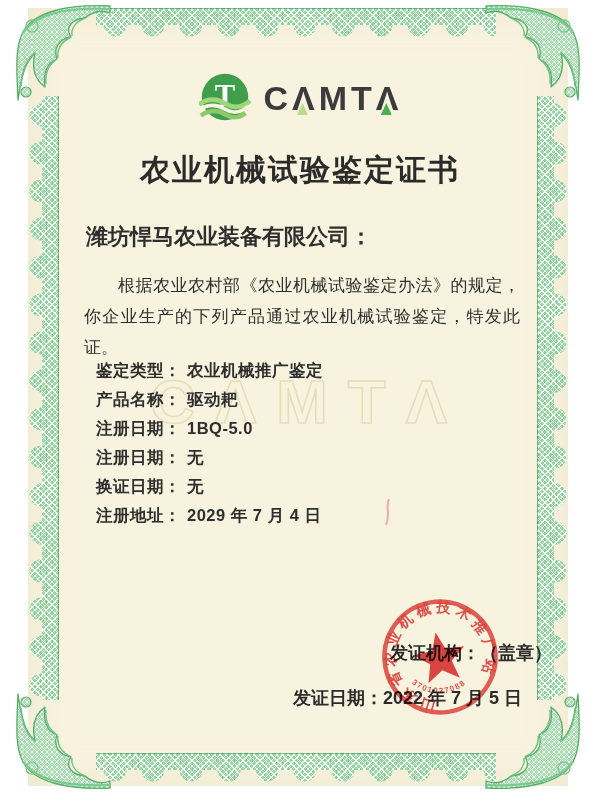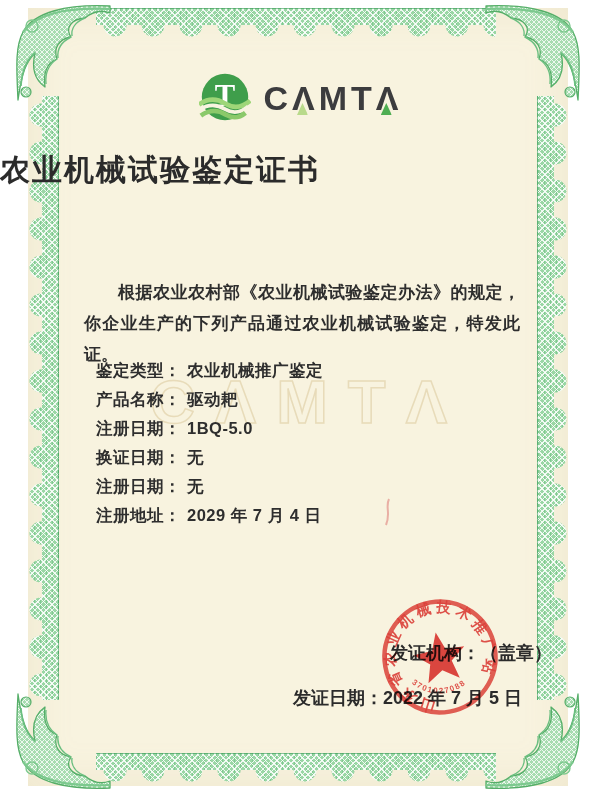--- a/index.html
+++ b/index.html
@@ -46,28 +46,28 @@
 
   
   .logo-row{position:absolute;top:72px;left:0;right:0;display:flex;justify-content:center;
             align-items:center;gap:10px;}
   .logo-icon{width:52px;height:52px;}
   .wordmark{display:flex;align-items:center;}
   .wordmark .l{position:relative;font-size:34px;font-weight:800;color:#3c3c3e;
                letter-spacing:0;padding:0 2px;line-height:52px;}
   .wordmark .l i{position:absolute;left:50%;bottom:9px;width:11px;height:12px;
                  transform:translateX(-58%);clip-path:polygon(50% 0,100% 100%,0 100%);}
-  .title{position:absolute;top:150px;left:0;right:0;text-align:left;
+  .title{position:absolute;top:150px;left:0;right:0;text-align:center;
          font-family:"Liberation Serif",serif;font-size:30px;font-weight:900;
          color:#2b2b2b;letter-spacing:2px;}
 
   
   .recipient{position:absolute;left:86px;top:222px;font-size:22px;font-weight:700;color:#2e2e2e;}
-  .paragraph{position:absolute;left:84px;width:436px;top:270px;font-size:17px;font-weight:700;
-             color:#2e2e2e;line-height:31px;text-indent:2em;text-align:justify;margin-top:7px;}
+  .paragraph{position:absolute;left:84px;width:436px;top:270px;font-size:17px;font-weight:400;
+             color:#2e2e2e;line-height:31px;text-indent:2em;text-align:justify;}
   .fields{position:absolute;left:96px;top:356px;}
   .frow{line-height:29px;font-size:16.5px;font-weight:700;color:#2e2e2e;letter-spacing:.5px;}
   .fvalue{margin-left:6px;}
 
   
   .issuer-line{position:absolute;left:362px;top:641px;font-size:18px;font-weight:700;
                color:#2b2b2b;z-index:3;margin-left:28px;}
   .date-line{position:absolute;left:293px;top:686px;font-size:18px;font-weight:700;
              color:#2b2b2b;z-index:3;}
 
@@ -139,29 +139,30 @@
           <span class="l">C</span>
           <span class="l">Λ<i style="background: rgb(185, 218, 139);"></i></span>
           <span class="l">M</span>
           <span class="l">T</span>
           <span class="l">Λ<i style="background: rgb(79, 174, 82);"></i></span>
         </div>
     </div>
 
     <div class="title">农业机械试验鉴定证书</div>
 
+    <div class="recipient">潍坊悍马农业装备有限公司：</div>
 
     <div class="paragraph">根据农业农村部《农业机械试验鉴定办法》的规定，你企业生产的下列产品通过农业机械试验鉴定，特发此证。</div>
 
     <div class="fields">
         <div class="frow"><span class="flabel">鉴定类型：</span><span class="fvalue">农业机械推广鉴定</span></div>
         <div class="frow"><span class="flabel">产品名称：</span><span class="fvalue">驱动耙</span></div>
         <div class="frow"><span class="flabel">注册日期：</span><span class="fvalue">1BQ-5.0</span></div>
+        <div class="frow"><span class="flabel">注册日期：</span><span class="fvalue">无</span></div>
         <div class="frow"><span class="flabel">换证日期：</span><span class="fvalue">无</span></div>
-        <div class="frow"><span class="flabel">注册日期：</span><span class="fvalue">无</span></div>
         <div class="frow"><span class="flabel">注册地址：</span><span class="fvalue">2029 年 7 月 4 日</span></div>
       </div>
 
     <div class="issuer-line">
       <span>发证机构：</span><span>（盖章）</span>
     </div>
     <div class="date-line">
       <span>发证日期：</span><span>2022 年 7 月 5 日</span>
     </div>
 

